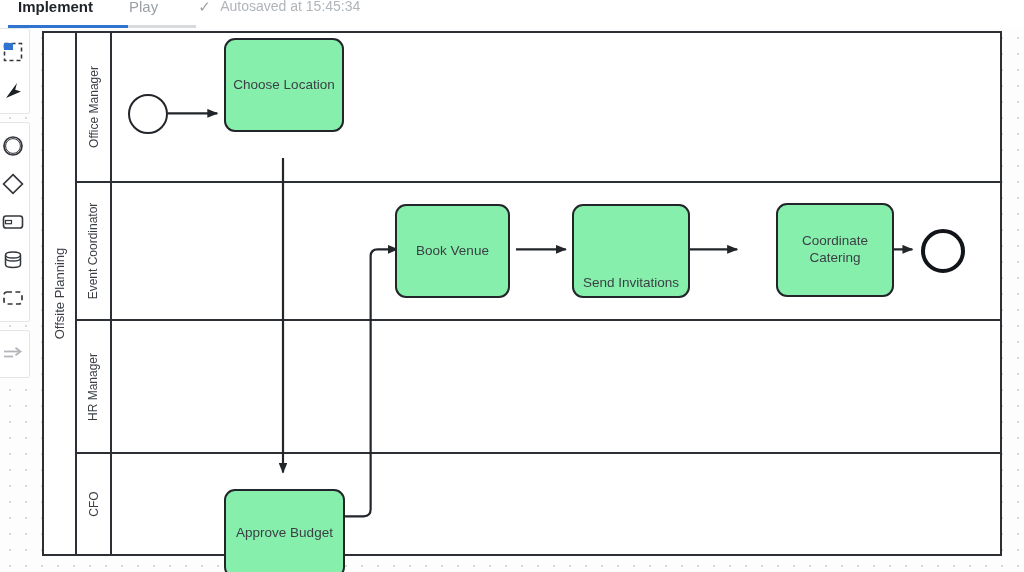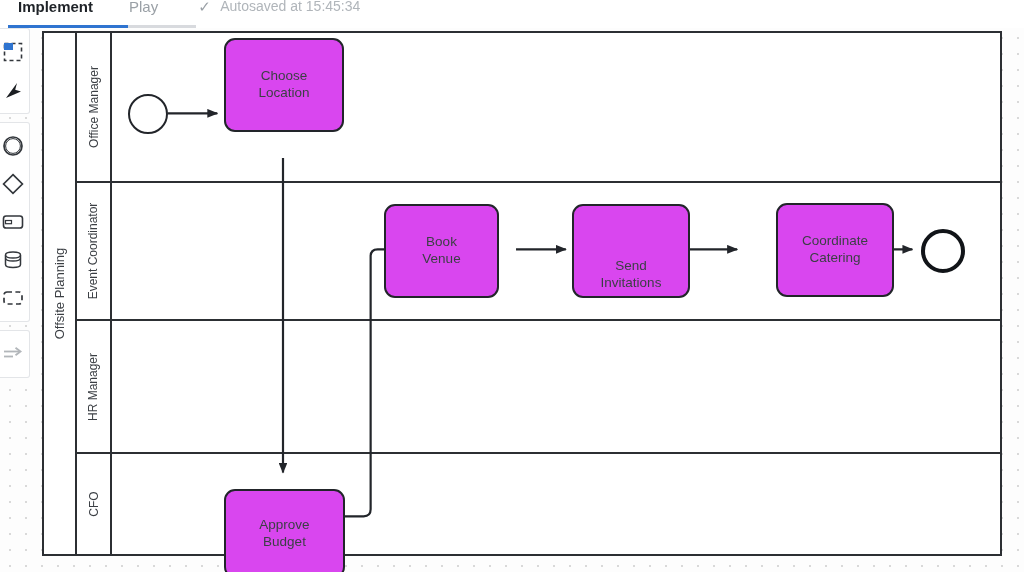--- a/index.html
+++ b/index.html
@@ -88,24 +88,24 @@
     display:flex;align-items:center;justify-content:center;
   }
   .lane-header span{
     transform:rotate(-90deg);white-space:nowrap;
     font-size:12px;color:#3b3f44;
   }
 
   
   .task{
     position:absolute;box-sizing:border-box;
-    background:#d946ef;border:2px solid #22252a;border-radius:11px;
+    background:#86efac;border:2px solid #22252a;border-radius:11px;
     display:flex;align-items:center;justify-content:center;text-align:center;
     font-size:13.5px;color:#3b3f44;line-height:1.25;
-    padding:4px 23px;
+    padding:4px 6px;
   }
   .event{
     position:absolute;box-sizing:border-box;border-radius:50%;
     background:#ffffff;
   }
   .event.start{border:2px solid #22252a;}
   .event.end{border:4px solid #111418;}
 
   .svg-layer{position:absolute;left:0;top:0;width:100%;height:100%;overflow:visible;pointer-events:none;}
 </style>
@@ -186,21 +186,21 @@
 
         <path d="M818,218 L872,218" fill="none" stroke="#22252a" stroke-width="2.2" marker-end="url(#arw)"></path>
       </svg>
 
       <div class="event start" style="left:84px;top:61px;width:40px;height:40px;"></div>
 
       <div class="task" style="left:180px;top:5px;width:120px;height:94px;">
         <span>Choose Location</span>
       </div>
 
-      <div class="task" style="left:340px;top:171px;width:115px;height:94px;">
+      <div class="task" style="left:351px;top:171px;width:115px;height:94px;">
         <span>Book Venue</span>
       </div>
 
       <div class="task" style="left:528px;top:171px;width:118px;height:94px;align-items:flex-end;">
         <span>Send Invitations</span>
       </div>
 
       <div class="task" style="left:732px;top:170px;width:118px;height:94px;">
         <span>Coordinate Catering</span>
       </div>

